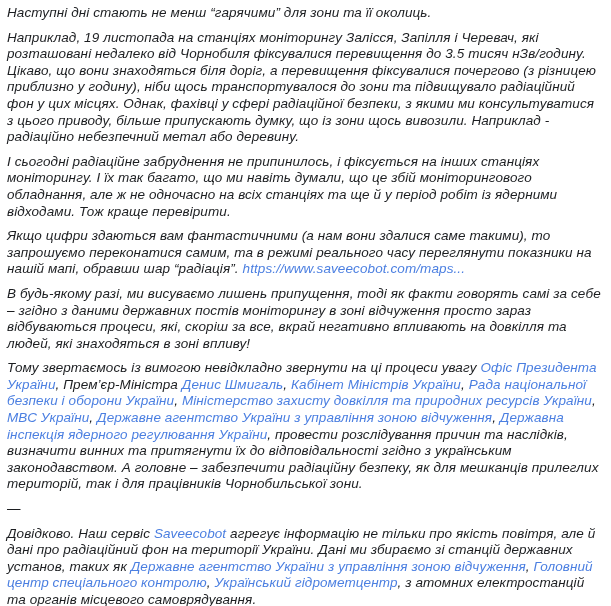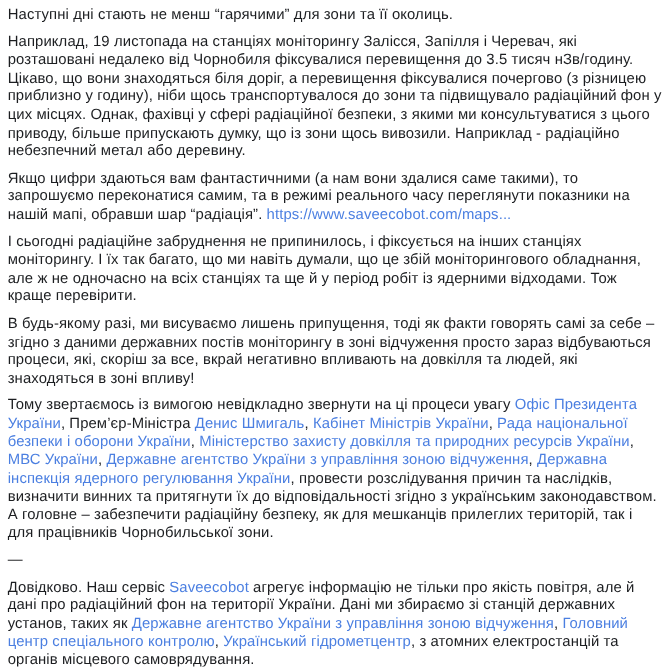--- a/index.html
+++ b/index.html
@@ -15,35 +15,36 @@
   }
   .post {
     padding: 5px 9px 0 7px;
     font-size: 13.5px;
     line-height: 16.6px;
     color: var(--text-color, #1c1e21);
     letter-spacing: 0.1px;
   }
   .post p {
     margin: 0 0 8px 0;
+    font-style: italic;
   }
   .post p.separator {
     margin: 0 0 8px 0;
   }
   a.post-link {
     color: var(--link-color, #4b7fe1);
     text-decoration: none;
     cursor: pointer;
   }
 </style>
 </head>
 <body style="background: rgb(255, 255, 255);">
 
 <div class="post">
     <p><span>Наступні дні стають не менш “гарячими” для зони та її околиць.</span></p>
     <p><span>Наприклад, 19 листопада на станціях моніторингу Залісся, Запілля і Черевач, які розташовані недалеко від Чорнобиля фіксувалися перевищення до 3.5 тисяч нЗв/годину. Цікаво, що вони знаходяться біля доріг, а перевищення фіксувалися почергово (з різницею приблизно у годину), ніби щось транспортувалося до зони та підвищувало радіаційний фон у цих місцях. Однак, фахівці у сфері радіаційної безпеки, з якими ми консультуватися з цього приводу, більше припускають думку, що із зони щось вивозили. Наприклад - радіаційно небезпечний метал або деревину.</span></p>
+    <p><span>І сьогодні радіаційне забруднення не припинилось, і фіксується на інших станціях моніторингу. І їх так багато, що ми навіть думали, що це збій моніторингового обладнання, але ж не одночасно на всіх станціях та ще й у період робіт із ядерними відходами. Тож краще перевірити.</span></p>
     <p><span>Якщо цифри здаються вам фантастичними (а нам вони здалися саме такими), то запрошуємо переконатися самим, та в режимі реального часу переглянути показники на нашій мапі, обравши шар “радіація”. </span><a class="post-link">https://www.saveecobot.com/maps...</a></p>
-    <p><span>І сьогодні радіаційне забруднення не припинилось, і фіксується на інших станціях моніторингу. І їх так багато, що ми навіть думали, що це збій моніторингового обладнання, але ж не одночасно на всіх станціях та ще й у період робіт із ядерними відходами. Тож краще перевірити.</span></p>
     <p><span>В будь-якому разі, ми висуваємо лишень припущення, тоді як факти говорять самі за себе – згідно з даними державних постів моніторингу в зоні відчуження просто зараз відбуваються процеси, які, скоріш за все, вкрай негативно впливають на довкілля та людей, які знаходяться в зоні впливу!</span></p>
     <p><span>Тому звертаємось із вимогою невідкладно звернути на ці процеси увагу </span><a class="post-link">Офіс Президента України</a><span>, Прем’єр-Міністра </span><a class="post-link">Денис Шмигаль</a><span>, </span><a class="post-link">Кабінет Міністрів України</a><span>, </span><a class="post-link">Рада національної безпеки і оборони України</a><span>, </span><a class="post-link">Міністерство захисту довкілля та природних ресурсів України</a><span>, </span><a class="post-link">МВС України</a><span>, </span><a class="post-link">Державне агентство України з управління зоною відчуження</a><span>, </span><a class="post-link">Державна інспекція ядерного регулювання України</a><span>, провести розслідування причин та наслідків, визначити винних та притягнути їх до відповідальності згідно з українським законодавством. А головне – забезпечити радіаційну безпеку, як для мешканців прилеглих територій, так і для працівників Чорнобильської зони.</span></p>
     <p class="separator"><span>—</span></p>
     <p><span>Довідково. Наш сервіс </span><a class="post-link">Saveecobot</a><span> агрегує інформацію не тільки про якість повітря, але й дані про радіаційний фон на території України. Дані ми збираємо зі станцій державних установ, таких як </span><a class="post-link">Державне агентство України з управління зоною відчуження</a><span>, </span><a class="post-link">Головний центр спеціального контролю</a><span>, </span><a class="post-link">Український гідрометцентр</a><span>, з атомних електростанцій та органів місцевого самоврядування.</span></p>
   </div>
 
 </body></html>

